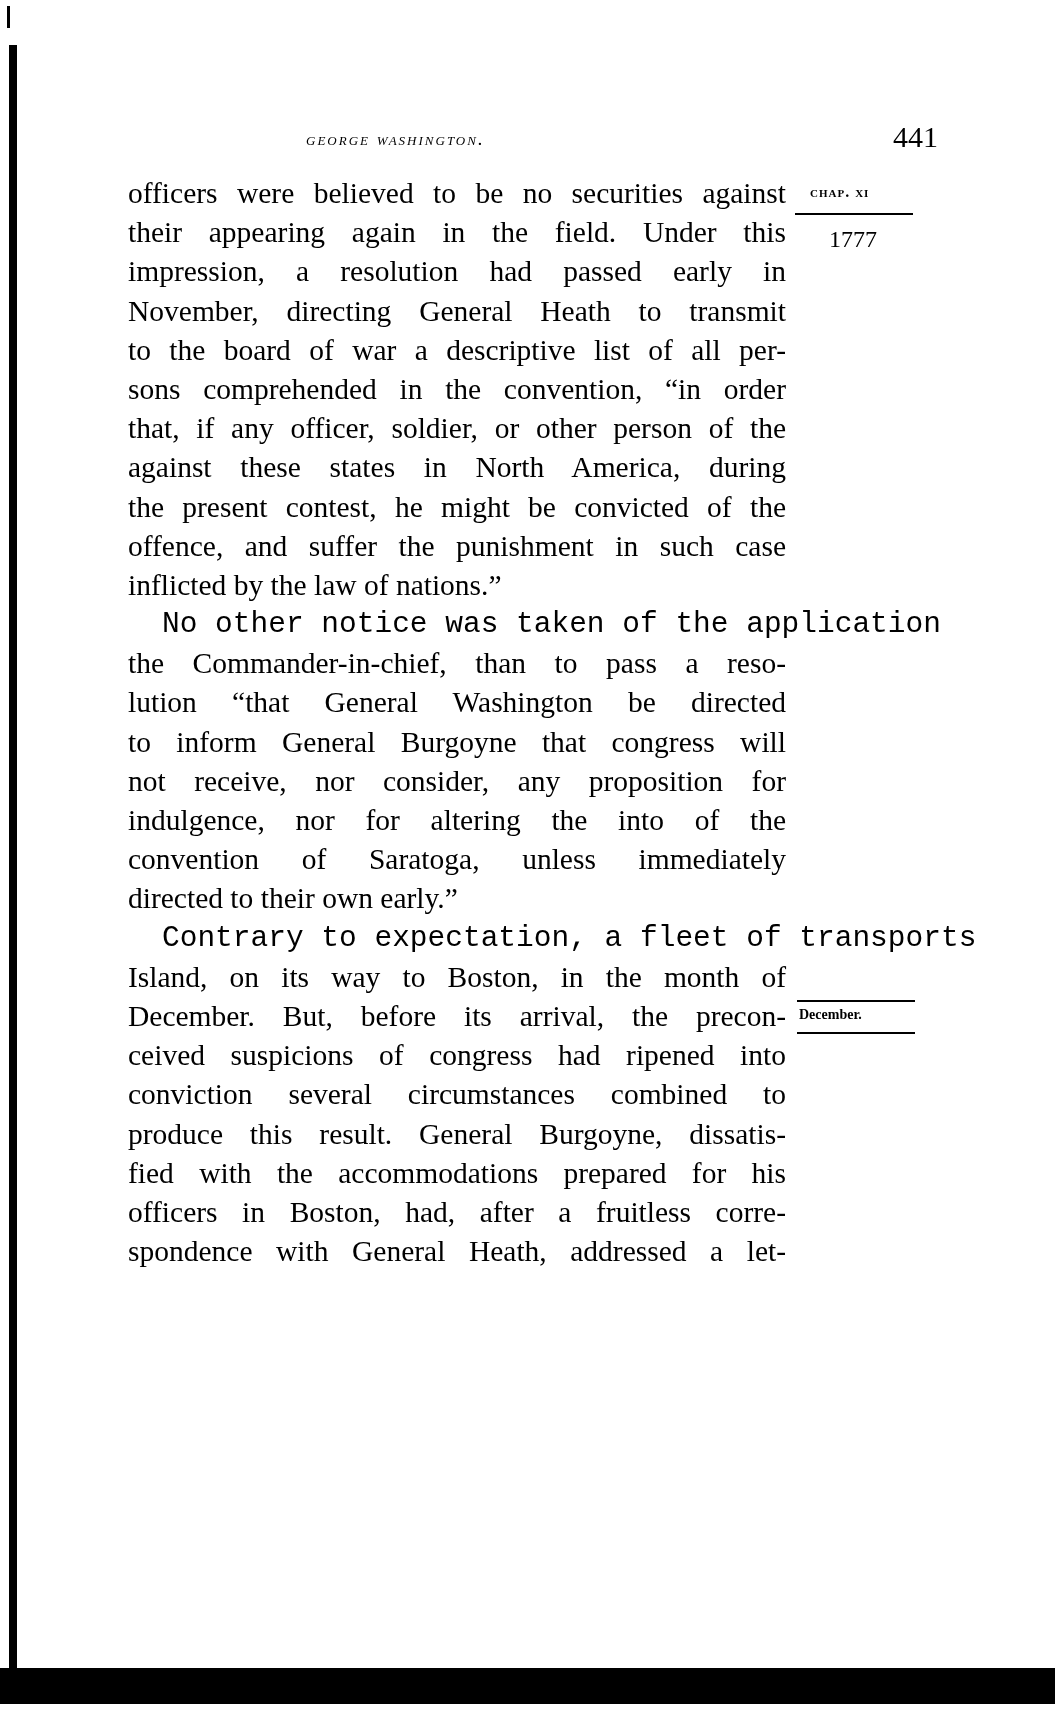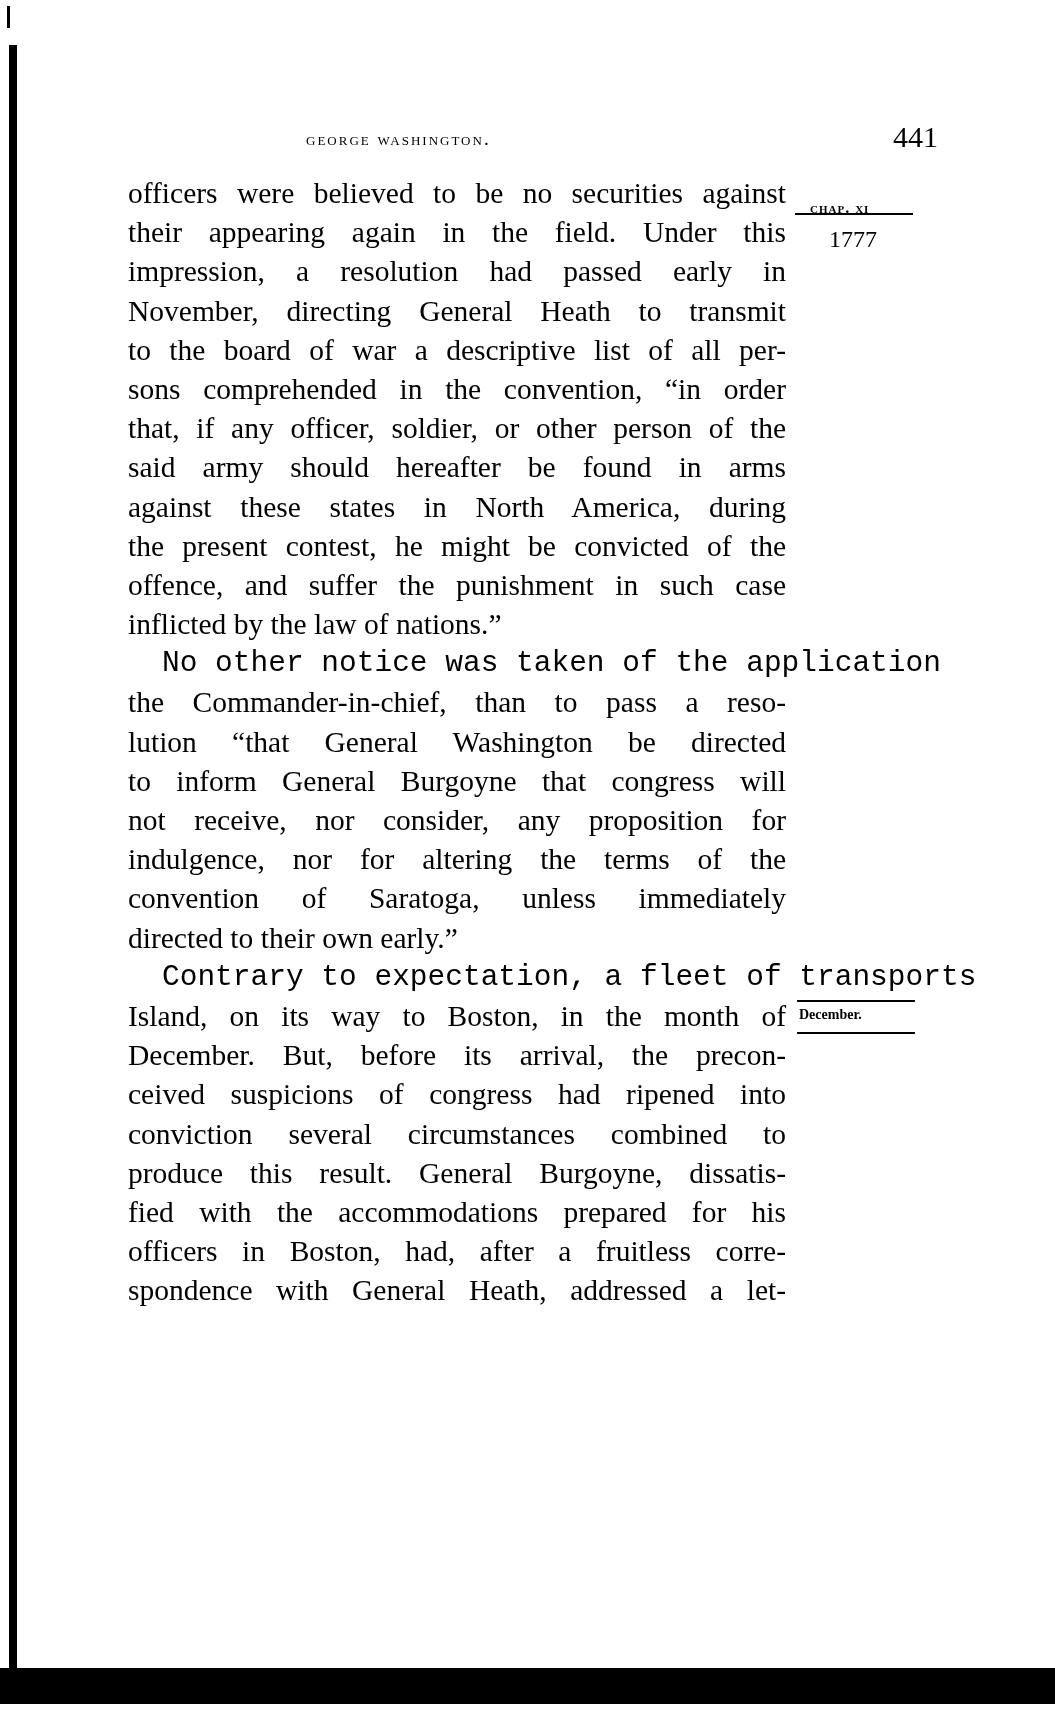--- a/index.html
+++ b/index.html
@@ -40,20 +40,21 @@
       background: #000000;
     }
     .running-head {
       position: absolute;
       left: 306px;
       top: 128px;
       font-size: 19px;
       letter-spacing: 2px;
       font-variant: small-caps;
       text-transform: lowercase;
+      font-style: italic;
     }
     .folio {
       position: absolute;
       left: 866px;
       top: 122px;
       font-size: 30px;
       line-height: 1;
       margin-left: 27px;
     }
     .body-text {
@@ -80,21 +81,20 @@
     }
     .margin-chap {
       position: absolute;
       left: 810px;
       top: 183px;
       font-size: 16px;
       letter-spacing: 1px;
       font-variant: small-caps;
       text-transform: lowercase;
       font-weight: bold;
-      margin-top: 16px;
     }
     .margin-rule-1 {
       position: absolute;
       left: 795px;
       top: 213px;
       width: 118px;
       height: 2px;
       background: #000000;
     }
     .margin-year {
@@ -145,31 +145,30 @@
 <div class="margin-rule-3"></div>
 
 <div class="body-text" id="body-text">
     <span class="line">officers were believed to be no securities against</span>
     <span class="line">their appearing again in the field.  Under this</span>
     <span class="line">impression, a resolution had passed early in</span>
     <span class="line">November, directing General Heath to transmit</span>
     <span class="line">to the board of war a descriptive list of all per-</span>
     <span class="line">sons comprehended in the convention, “in order</span>
     <span class="line">that, if any officer, soldier, or other person of the</span>
-    <span class="line">said army should hereafter be found in arms</span>
     <span class="line">against these states in North America, during</span>
     <span class="line">the present contest, he might be convicted of the</span>
     <span class="line">offence, and suffer the punishment in such case</span>
     <span class="line last">inflicted by the law of nations.”</span>
     <span class="line indent">No other notice was taken of the application</span>
     <span class="line">the Commander-in-chief, than to pass a reso-</span>
     <span class="line">lution “that General Washington be directed</span>
     <span class="line">to inform General Burgoyne that congress will</span>
     <span class="line">not receive, nor consider, any proposition for</span>
-    <span class="line">indulgence, nor for altering the terms of the</span>
+    <span class="line">indulgence, nor for altering the into of the</span>
     <span class="line">convention of Saratoga, unless immediately</span>
     <span class="line last">directed to their own early.”</span>
     <span class="line indent">Contrary to expectation, a fleet of transports</span>
     <span class="line">Island, on its way to Boston, in the month of</span>
     <span class="line">December.  But, before its arrival, the precon-</span>
     <span class="line">ceived suspicions of congress had ripened into</span>
     <span class="line">conviction several circumstances combined to</span>
     <span class="line">produce this result.  General Burgoyne, dissatis-</span>
     <span class="line">fied with the accommodations prepared for his</span>
     <span class="line">officers in Boston, had, after a fruitless corre-</span>

